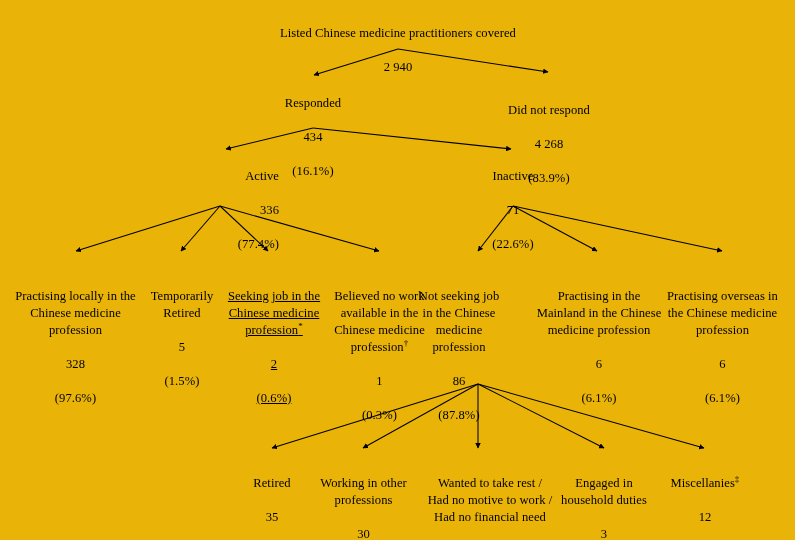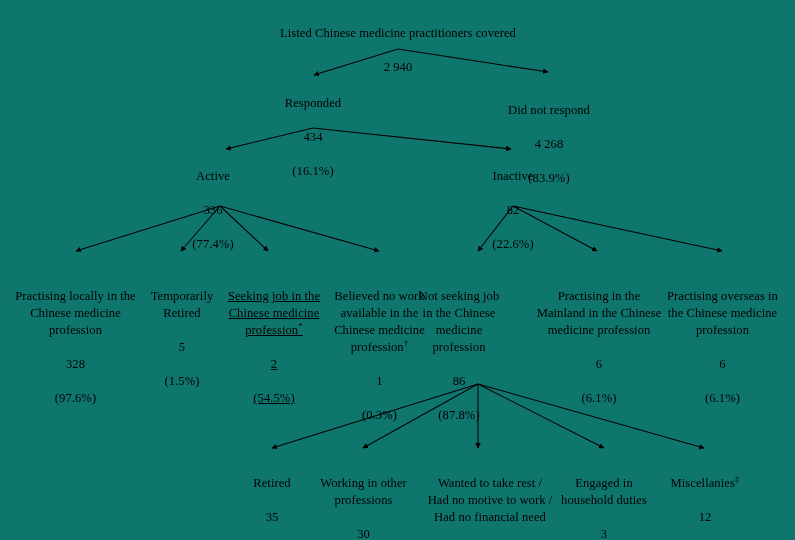--- a/index.html
+++ b/index.html
@@ -4,21 +4,21 @@
 <style>
   html, body {
     margin: 0;
     padding: 0;
     background: #ffffff;
   }
   #stage {
     position: relative;
     width: 795px;
     height: 540px;
-    background: #0f766e;
+    background: #eab308;
     font-family: "Liberation Serif", "DejaVu Serif", serif;
     color: #000000;
     overflow: hidden;
   }
   #arrows {
     position: absolute;
     left: 0;
     top: 0;
     width: 795px;
     height: 540px;
@@ -88,29 +88,29 @@
     <span class="ln">434</span>
     <span class="ln">(16.1%)</span>
   </div>
 
   <div class="node" style="left:487px; top:85px; width:124px;">
     <span class="ln">Did not respond</span>
     <span class="ln">4 268</span>
     <span class="ln">(83.9%)</span>
   </div>
 
-  <div class="node" style="left:158px; top:151px; width:110px;">
+  <div class="node" style="left:169px; top:151px; width:110px;text-align:right;">
     <span class="ln">Active</span>
     <span class="ln">336</span>
     <span class="ln">(77.4%)</span>
   </div>
 
   <div class="node" style="left:458px; top:151px; width:110px;">
     <span class="ln">Inactive</span>
-    <span class="ln">82</span>
+    <span class="ln">71</span>
     <span class="ln">(22.6%)</span>
   </div>
 
   <div class="node" style="left:4px; top:271px; width:143px;">
     <span class="ln">Practising locally in the
 Chinese medicine
 profession</span>
     <span class="ln">328</span>
     <span class="ln">(97.6%)</span>
   </div>
@@ -120,21 +120,21 @@
 Retired</span>
     <span class="ln">5</span>
     <span class="ln">(1.5%)</span>
   </div>
 
   <div class="node" style="left:220px; top:271px; width:108px;text-decoration:underline;">
     <span class="ln"><span>Seeking job in the
 Chinese medicine
 profession</span><sup class="mark">*</sup></span>
     <span class="ln">2</span>
-    <span class="ln">(54.5%)</span>
+    <span class="ln">(0.6%)</span>
   </div>
 
   <div class="node" style="left:327px; top:271px; width:105px;">
     <span class="ln"><span>Believed no work
 available in the
 Chinese medicine
 profession</span><sup class="mark">†</sup></span>
     <span class="ln">1</span>
     <span class="ln">(0.3%)</span>
   </div>

